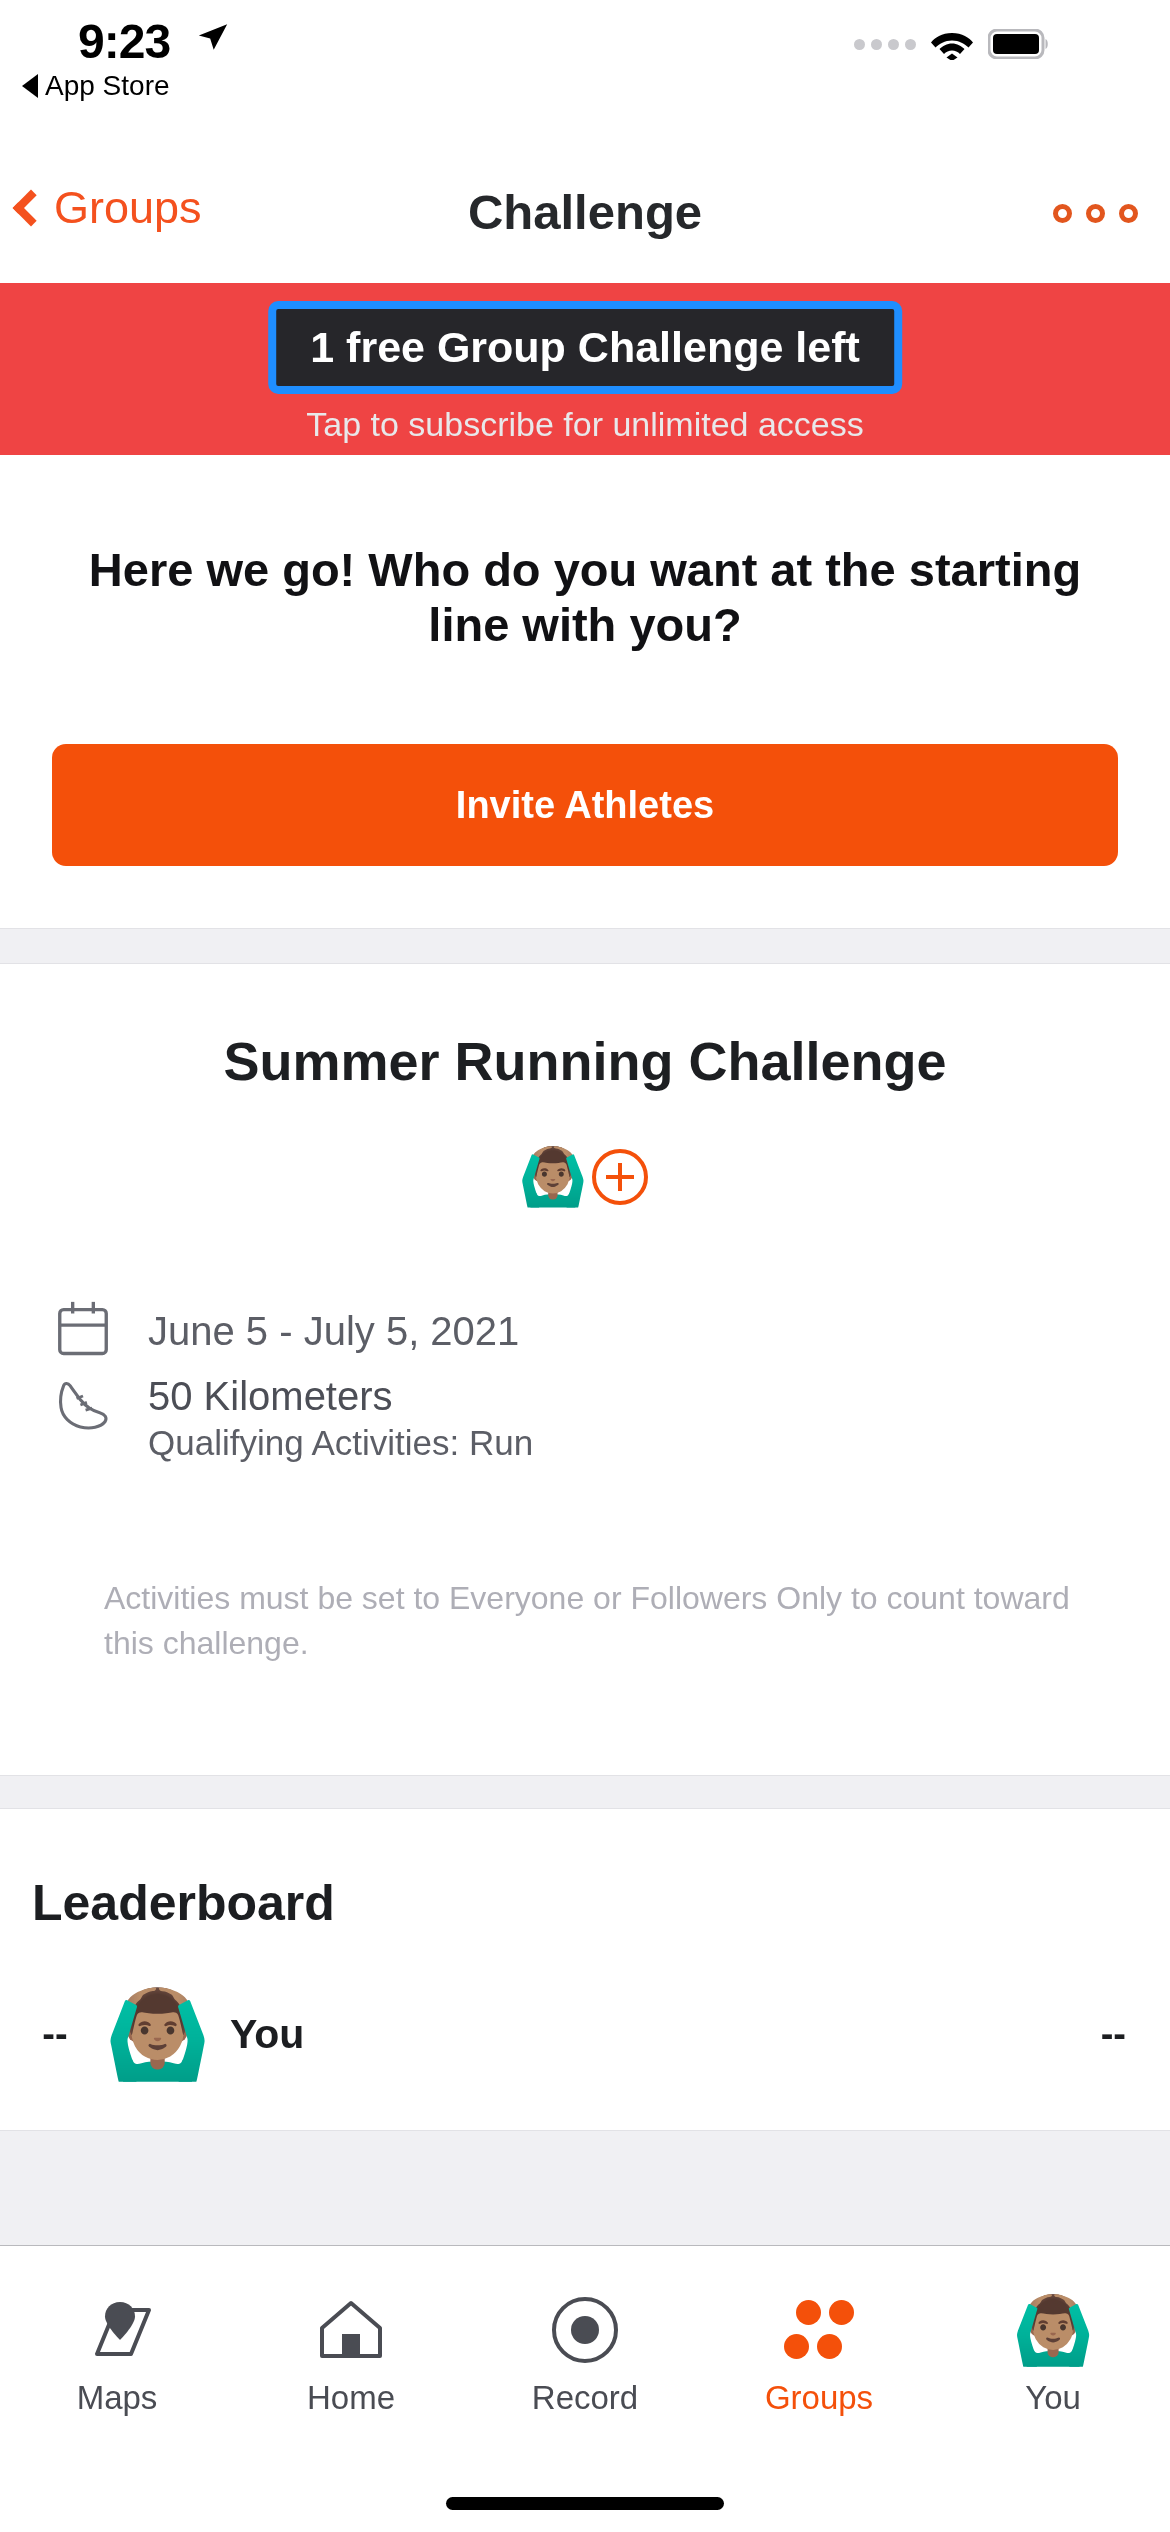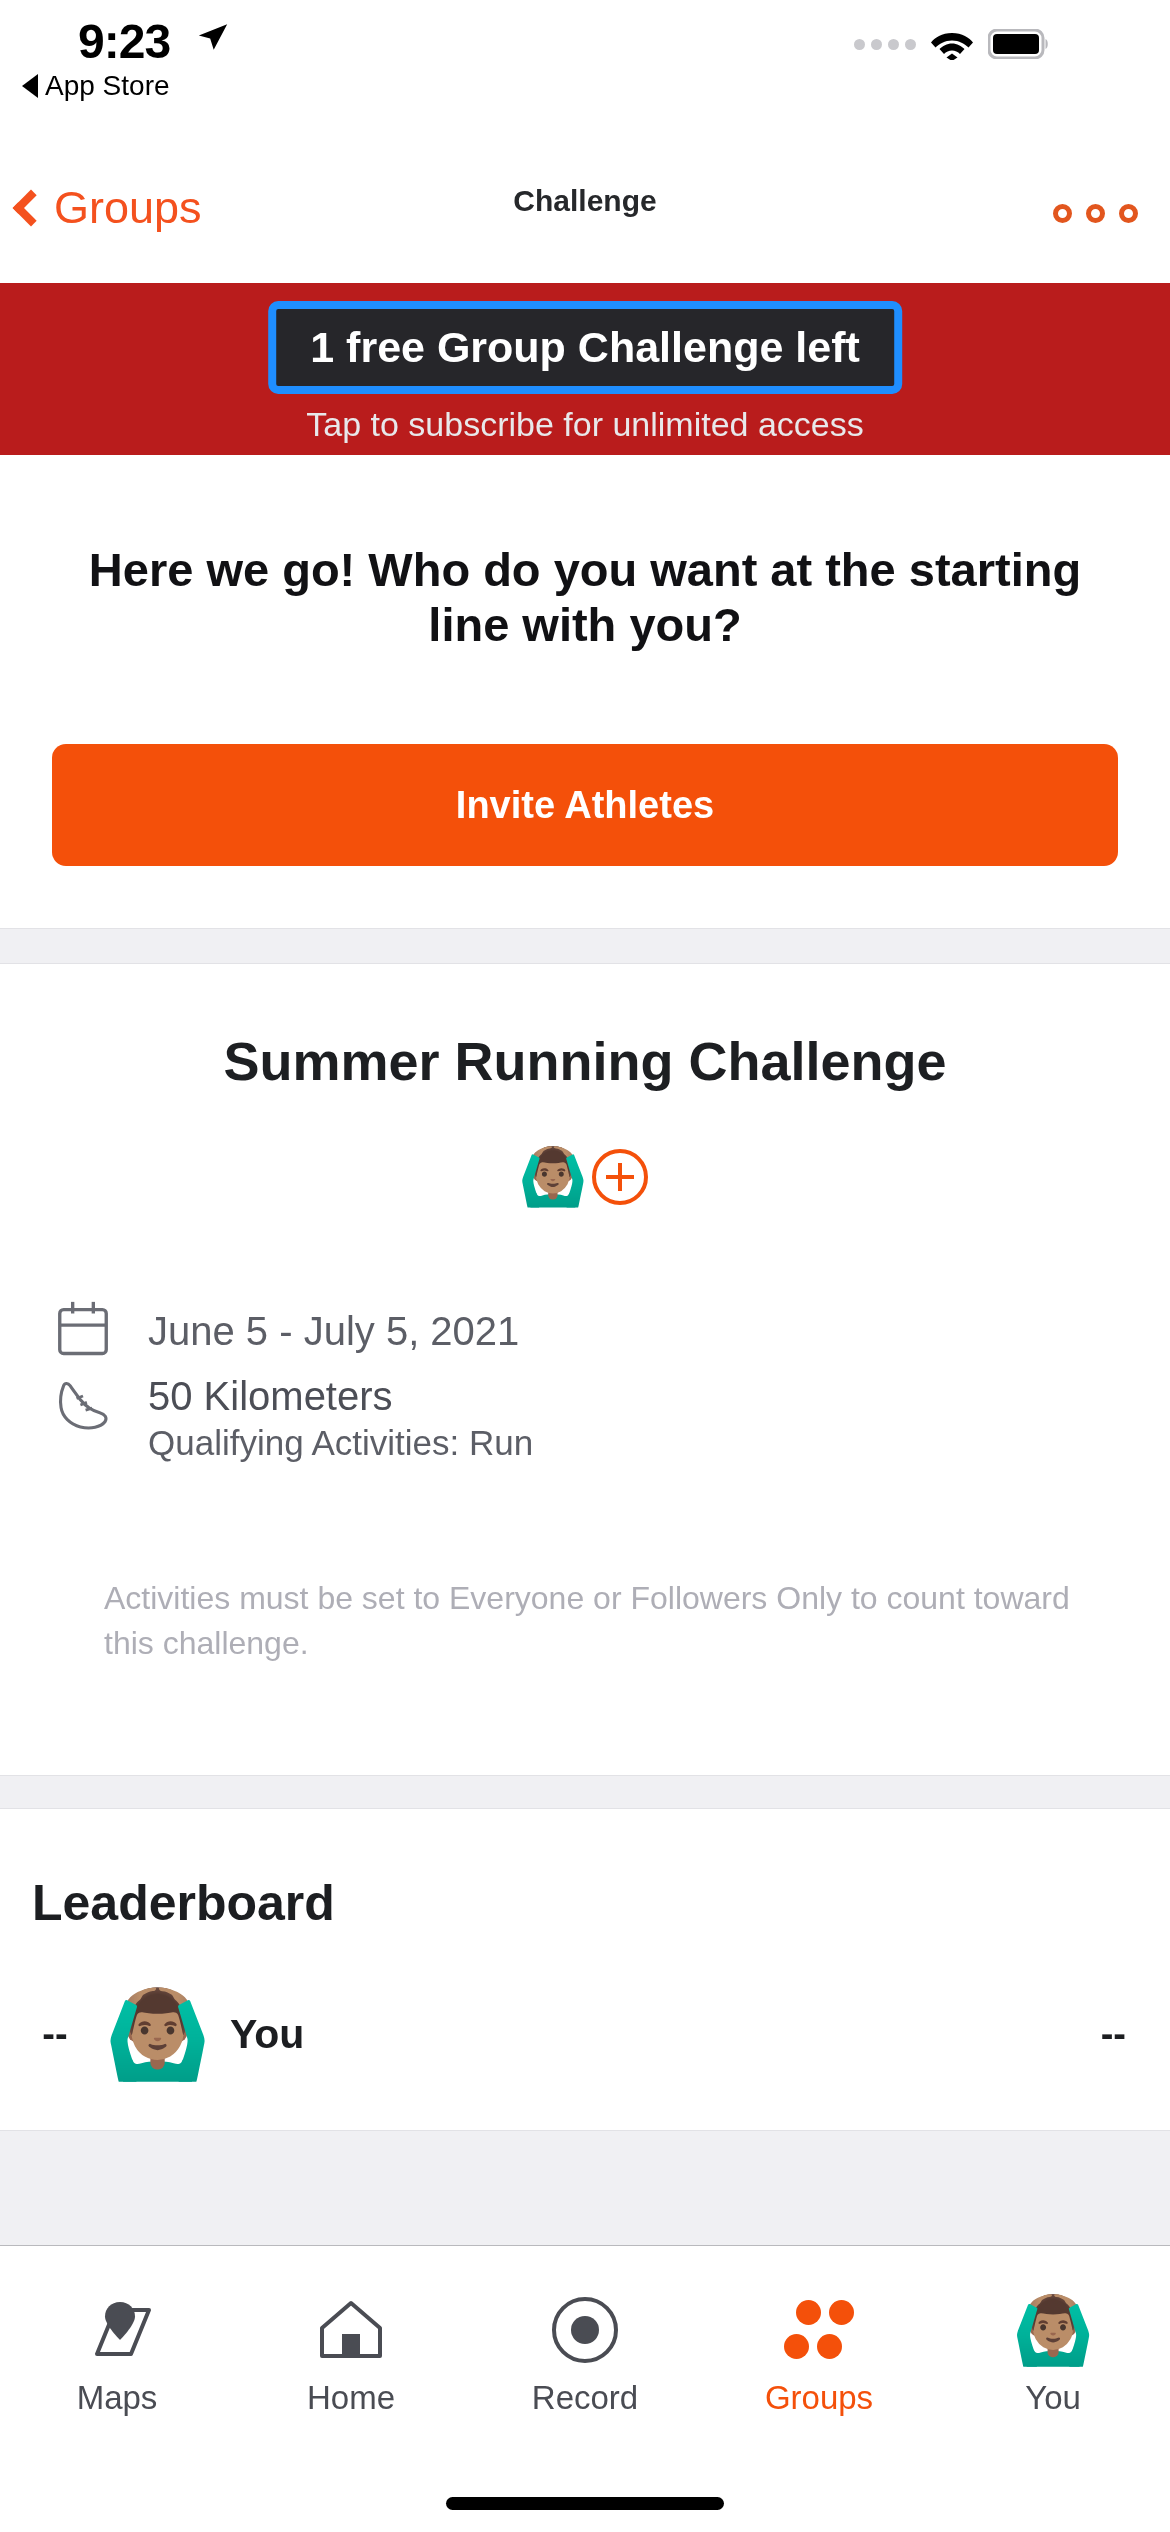--- a/index.html
+++ b/index.html
@@ -67,37 +67,37 @@
   #nav-back .chev {
     width: 26px; height: 26px;
     border-left: 8px solid #f4511e;
     border-bottom: 8px solid #f4511e;
     transform: rotate(45deg);
     margin-right: 2px;
   }
   #nav-back-label { font-size: 45px; color: #f4511e; }
   #nav-title {
     position: absolute; left: 0; top: 24px; width: 1170px;
-    text-align: center; font-size: 30px; font-weight: bold; color: #26282b;
+    text-align: center; font-size: 49px; font-weight: bold; color: #26282b;
   }
   #nav-more {
     position: absolute; right: 32px; top: 44px;
     display: flex; gap: 14px; align-items: center;
   }
   #nav-more i {
     display: block; width: 19px; height: 19px;
     border-radius: 50%;
     border: 5px solid #e2561e;
   }
 
   
   #promo-banner {
     position: absolute; left: 0; top: 283px;
     width: 1170px; height: 172px;
-    background: #b91c1c;
+    background: #ef4444;
   }
   #promo-pill {
     position: absolute; left: 50%; top: 18px;
     transform: translateX(-50%);
     padding: 14px 34px;
     border: 8px solid #1f8eff;
     border-radius: 10px;
     background: #26262a;
   }
   #promo-title {

